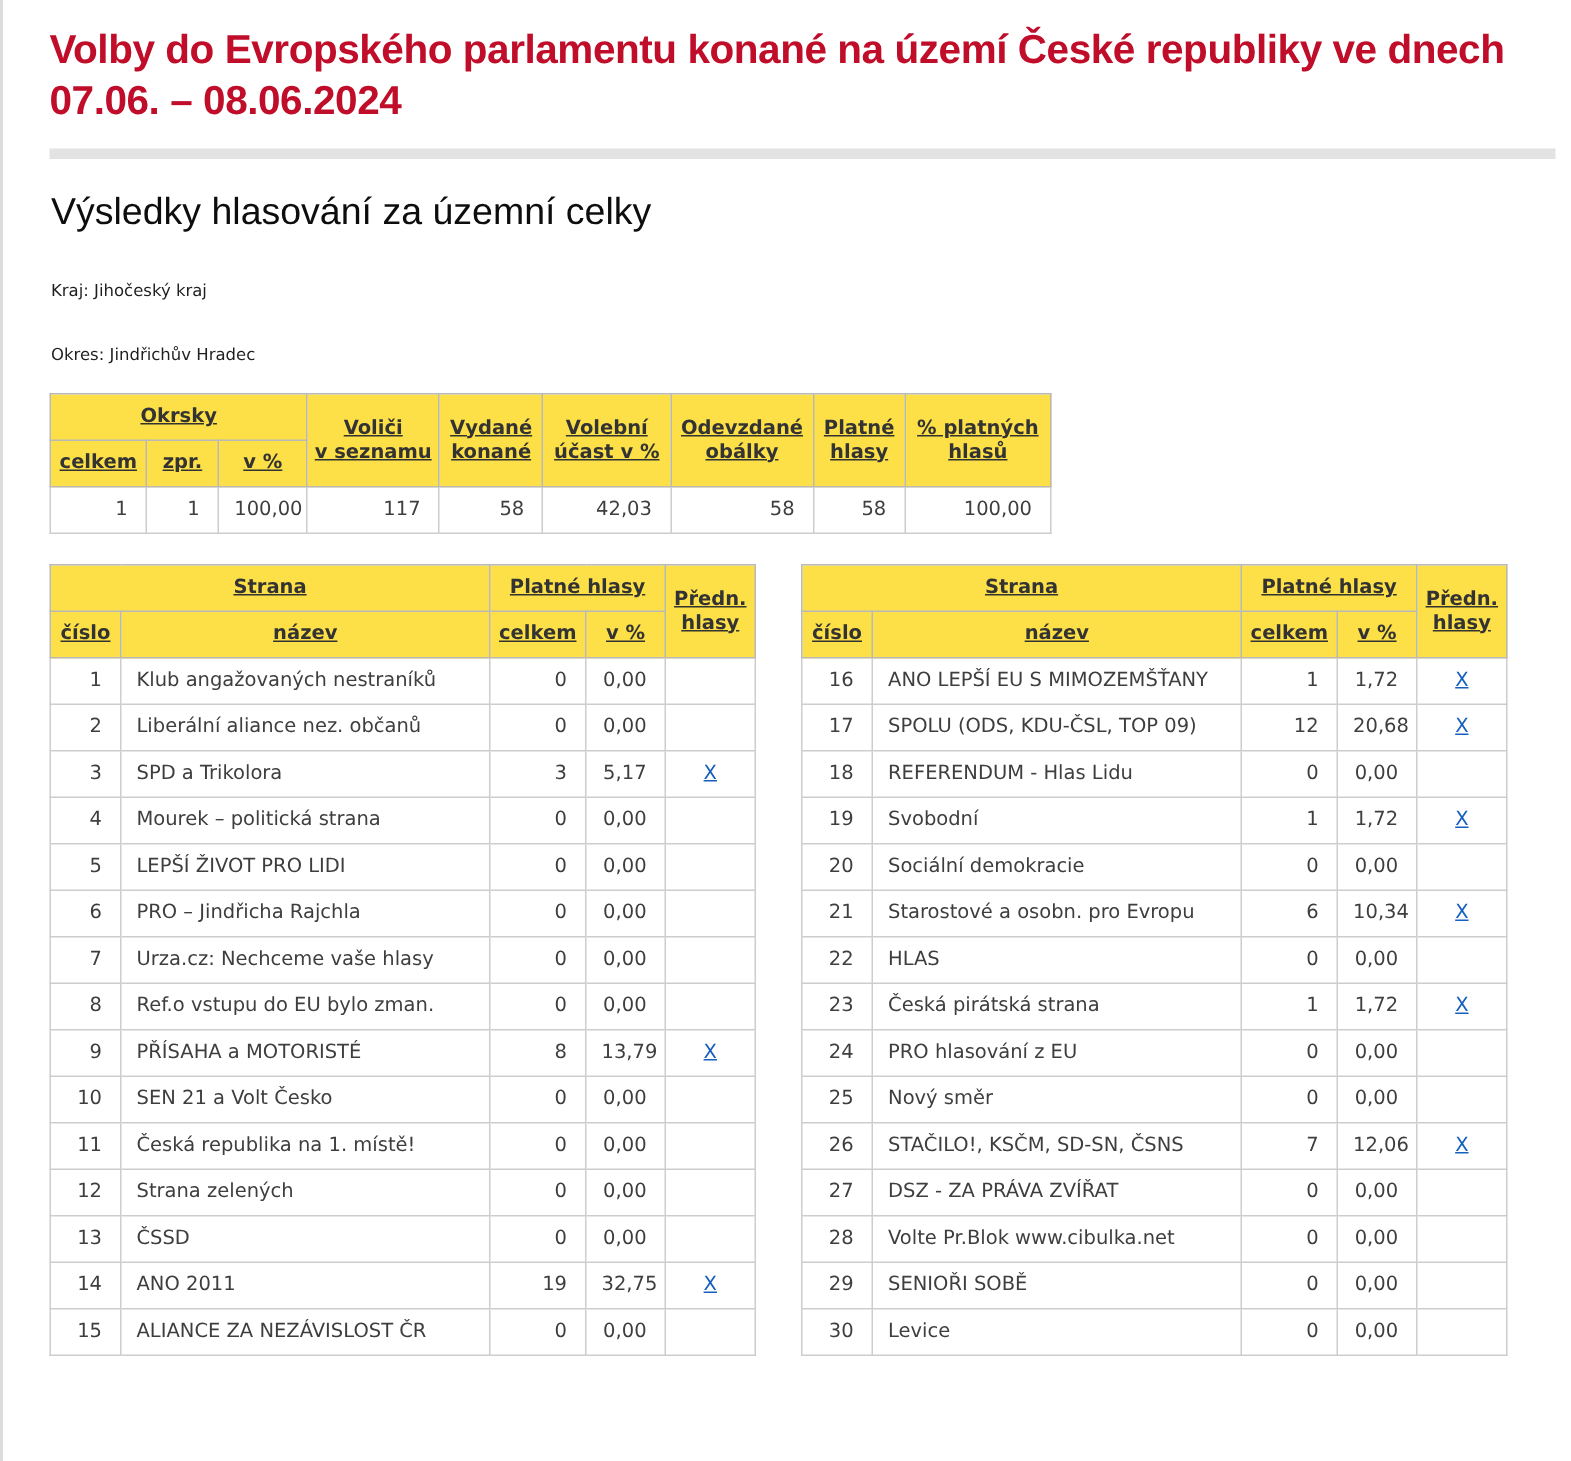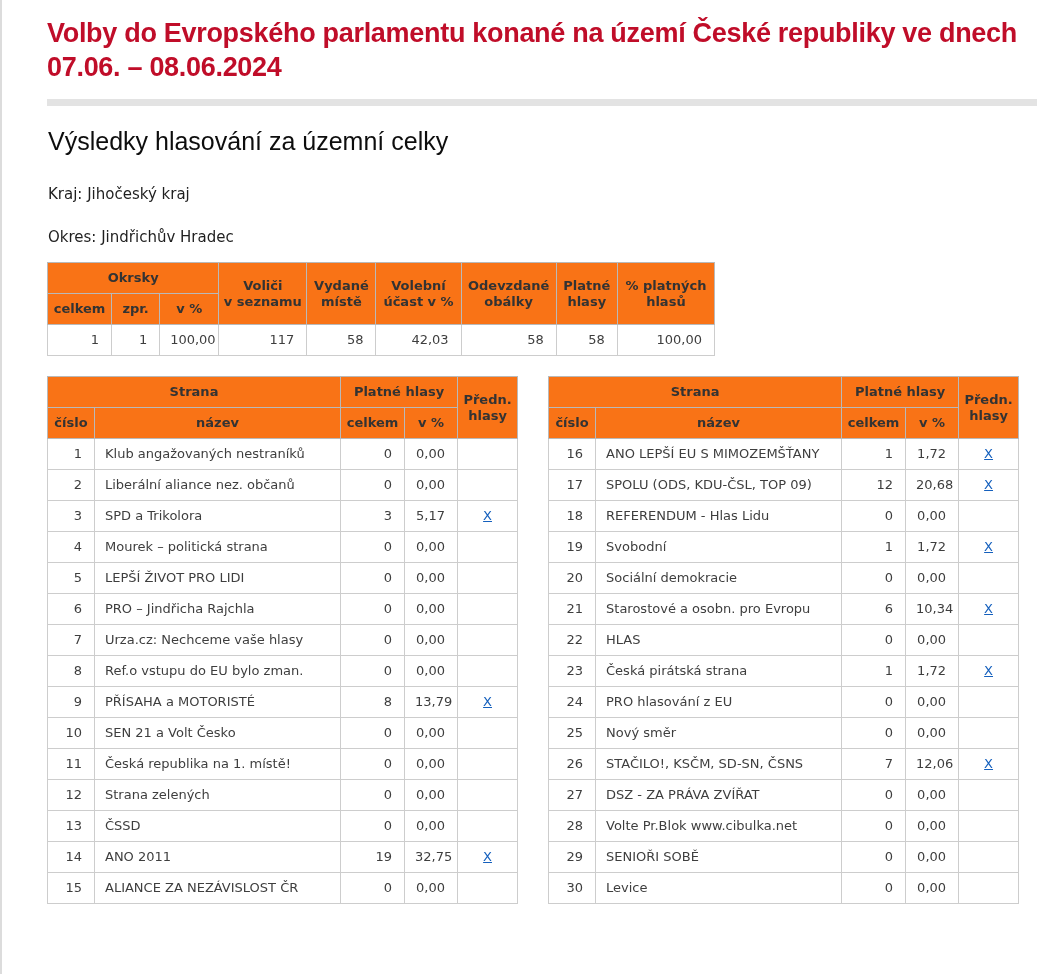--- a/index.html
+++ b/index.html
@@ -3,56 +3,57 @@
 <meta charset="utf-8">
 <style>
   * { box-sizing: border-box; }
   html, body { margin: 0; padding: 0; background: #ffffff; }
   body {
     width: 1047px; min-height: 974px;
     font-family: "DejaVu Sans", "Liberation Sans", sans-serif;
     color: #3d3d3d;
     border-left: 2px solid #dcdcdc;
   }
-  .content { padding: 16px 10px 20px 45px; }
+  .content { padding: 16px 10px 20px 31px; }
 
   h1.page-title {
     margin: 0;
     color: #c00d29;
     font-family: "Liberation Sans", sans-serif;
     font-size: 27px;
     font-weight: bold;
     line-height: 34px;
     letter-spacing: -0.3px;
   }
   .divider { height: 7px; background: #e3e3e3; margin-top: 15px; margin-right: 0; }
 
   h2.subtitle {
     margin: 21px 0 0 1px;
     font-family: "Liberation Sans", sans-serif;
     font-size: 25px;
     font-weight: normal;
     color: #0d0d0d;
   }
-  .region-line { font-size: 15px; color: #1f1f1f; margin: 27px 0 0 1px; line-height: 16px; }
+  .region-line { font-size: 11px; color: #1f1f1f; margin: 27px 0 0 1px; line-height: 16px; }
   .region-line.first { margin-top: 30px; }
 
   table { border-collapse: collapse; table-layout: fixed; background: #fff; }
   table { border: 1px solid #929292; }
   th {
     border: 1px solid #b9b9b9;
-    background: #f97316;
+    background: #fde047;
     font-weight: bold;
     font-size: 13px;
     color: #333333;
     text-align: center;
     vertical-align: middle;
     padding: 7px 4px;
     white-space: pre-line;
     line-height: 16px;
+    text-decoration: underline;
   }
   td {
     border: 1px solid #cdcdcd;
     font-size: 13px;
     color: #3e3e3e;
     padding: 7px 10px;
     line-height: 16px;
     vertical-align: middle;
     background: #fff;
   }
@@ -94,21 +95,21 @@
       <col style="width:95px">
         <col style="width:61px">
         <col style="width:97px">
     </colgroup>
     <thead>
       <tr>
         <th colspan="3">Okrsky</th>
         <th rowspan="2">Voliči
 v seznamu</th>
         <th rowspan="2">Vydané
-místě</th>
+konané</th>
         <th rowspan="2">Volební
 účast v %</th>
         <th rowspan="2">Odevzdané
 obálky</th>
         <th rowspan="2">Platné
 hlasy</th>
         <th rowspan="2">% platných
 hlasů</th>
       </tr>
       <tr>

